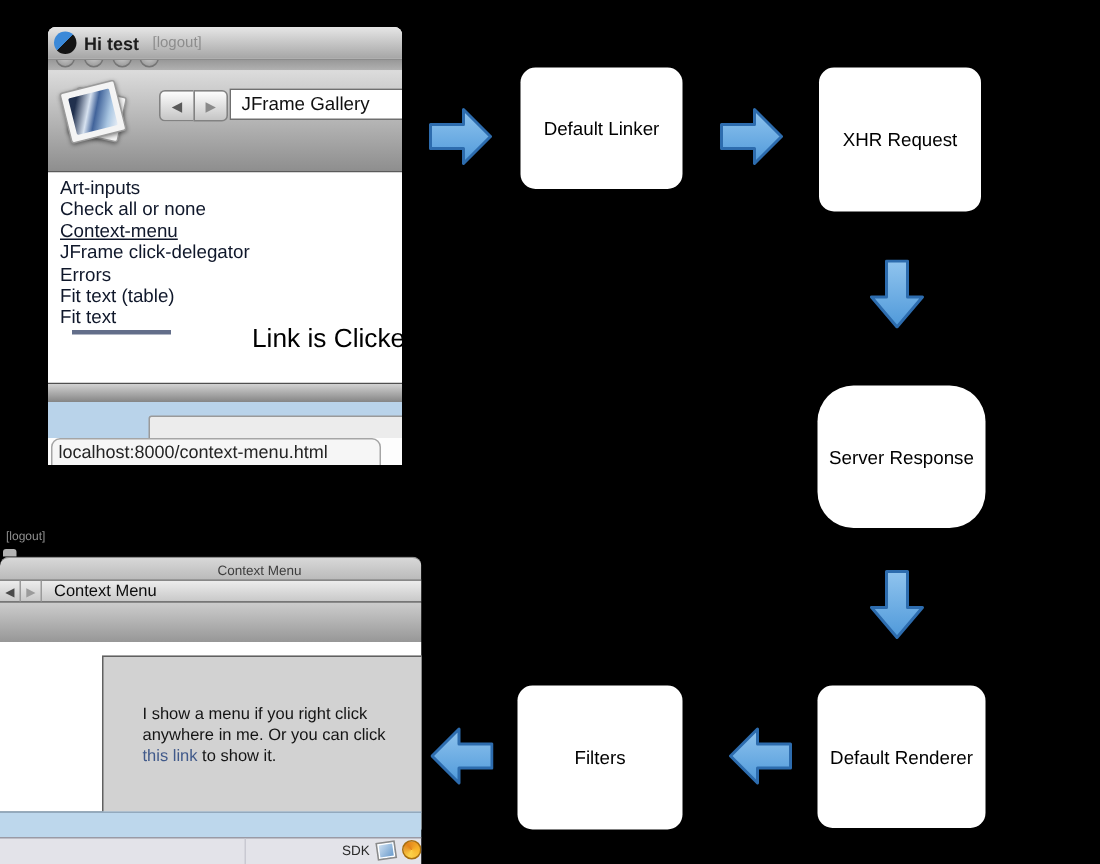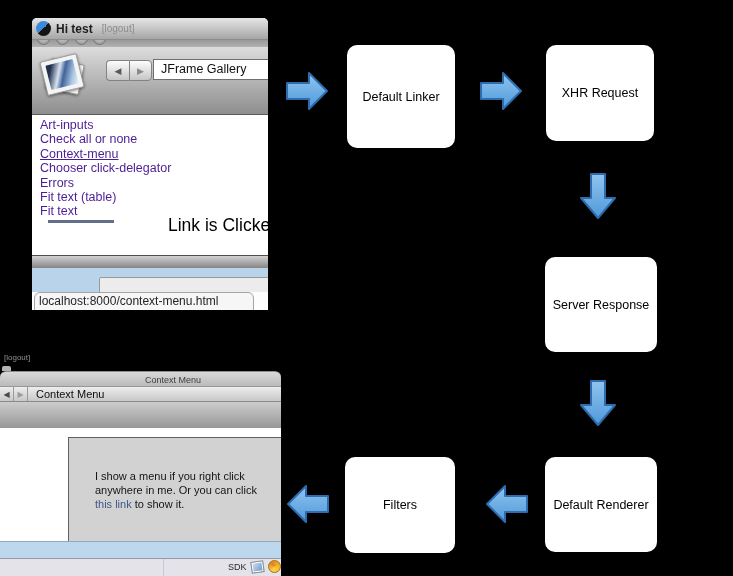--- a/index.html
+++ b/index.html
@@ -4,23 +4,23 @@
 <style>
   * { margin:0; padding:0; box-sizing:border-box; }
   body { background:#000; }
   .page { position:relative; width:733px; height:576px; background:#000; overflow:hidden;
           font-family:"Liberation Sans", sans-serif; }
 
   
   .fb { position:absolute; background:#fff; border-radius:10px; display:flex;
         align-items:center; justify-content:center; font-size:12.5px; color:#000;
         text-align:center; }
-  #fb-linker   { left:347px; top:45px;  width:108px; height:103px; }
+  #fb-linker   { left:347px; top:45px;  width:108px; height:81px; }
   #fb-xhr      { left:546px; top:45px;  width:108px; height:96px;text-align:right; }
-  #fb-server   { left:545px; top:257px; width:112px; height:95px; }
+  #fb-server   { left:545px; top:257px; width:112px; height:95px;border-radius:24px; }
   #fb-renderer { left:545px; top:457px; width:112px; height:95px; }
   #fb-filters  { left:345px; top:457px; width:110px; height:96px; }
   .arr { position:absolute; }
 
   
   .ann1 { position:absolute; left:136px; top:100px; font-size:17.5px; color:#000; white-space:nowrap; }
   .ann2 { position:absolute; left:14px; top:536px; font-size:19px; color:#000; white-space:nowrap; z-index:9; }
 
   
   .w1 { position:absolute; left:32px; top:18px; width:236px; height:292px;
@@ -46,21 +46,21 @@
   .navseg { position:absolute; left:74px; top:13px; display:flex; }
   .navbtn { width:23px; height:21px; background:linear-gradient(#fdfdfd,#c5c5c5);
             border:1px solid #828282; display:flex; align-items:center; justify-content:center;
             font-size:9px; color:#6f6f6f; }
   .navbtn.back { border-radius:4px 0 0 4px; border-right:none; color:#595959; }
   .navbtn.fwd  { border-radius:0 4px 4px 0; color:#8a8a8a; }
   .urlfield { position:absolute; left:121px; top:12px; width:118px; height:21px; background:#fff;
               border:1px solid #6f6f6f; font-size:12.5px; color:#101010; line-height:19px;
               padding-left:7px; white-space:nowrap; }
   .w1-content { height:140px; background:#fff; position:relative; overflow:hidden; }
-  .linklist { padding:3px 0 0 8px; font-size:12.5px; line-height:14.4px; color:#4c1d95; }
+  .linklist { padding:3px 0 0 8px; font-size:12.5px; line-height:14.4px; color:#0f172a; }
   .linkitem { white-space:nowrap; }
   .linkitem.u { text-decoration:underline; }
   .clip-sliver { margin:1px 0 0 8px; width:66px; height:3px; background:#3c4a6d; opacity:.8; }
   .w1-graybar { height:13px; background:linear-gradient(#d2d2d2,#858585); border-top:1px solid #4f4f4f; }
   .w1-bluebar { height:24px; background:#b9d3ea; position:relative; }
   .bluebar-panel { position:absolute; left:67px; top:9px; width:172px; height:18px;
                    background:#ececec; border:1px solid #9a9a9a; border-radius:2px 2px 0 0; }
   .w1-bottom { height:18px; background:#fdfdfd; position:relative; }
   .urltip { position:absolute; left:2px; top:0; width:220px; height:20px; background:#f6f6f6;
             border:1px solid #a5a5a5; border-radius:6px 6px 0 0; font-size:12px; color:#252525;
@@ -134,21 +134,21 @@
             <span>▶</span>
           </div>
       </div>
       <div class="urlfield">JFrame Gallery</div>
     </div>
     <div class="w1-content">
       <div class="linklist">
         <div class="linkitem">Art-inputs</div>
         <div class="linkitem">Check all or none</div>
         <div class="linkitem u">Context-menu</div>
-        <div class="linkitem">Chooser click-delegator</div>
+        <div class="linkitem">JFrame click-delegator</div>
         <div class="linkitem">Errors</div>
         <div class="linkitem">Fit text (table)</div>
         <div class="linkitem">Fit text</div>
         <div class="clip-sliver"></div>
       </div>
       <div class="ann1">Link is Clicked</div>
     </div>
     <div class="w1-graybar"></div>
     <div class="w1-bluebar">
       <div class="bluebar-panel"></div>

